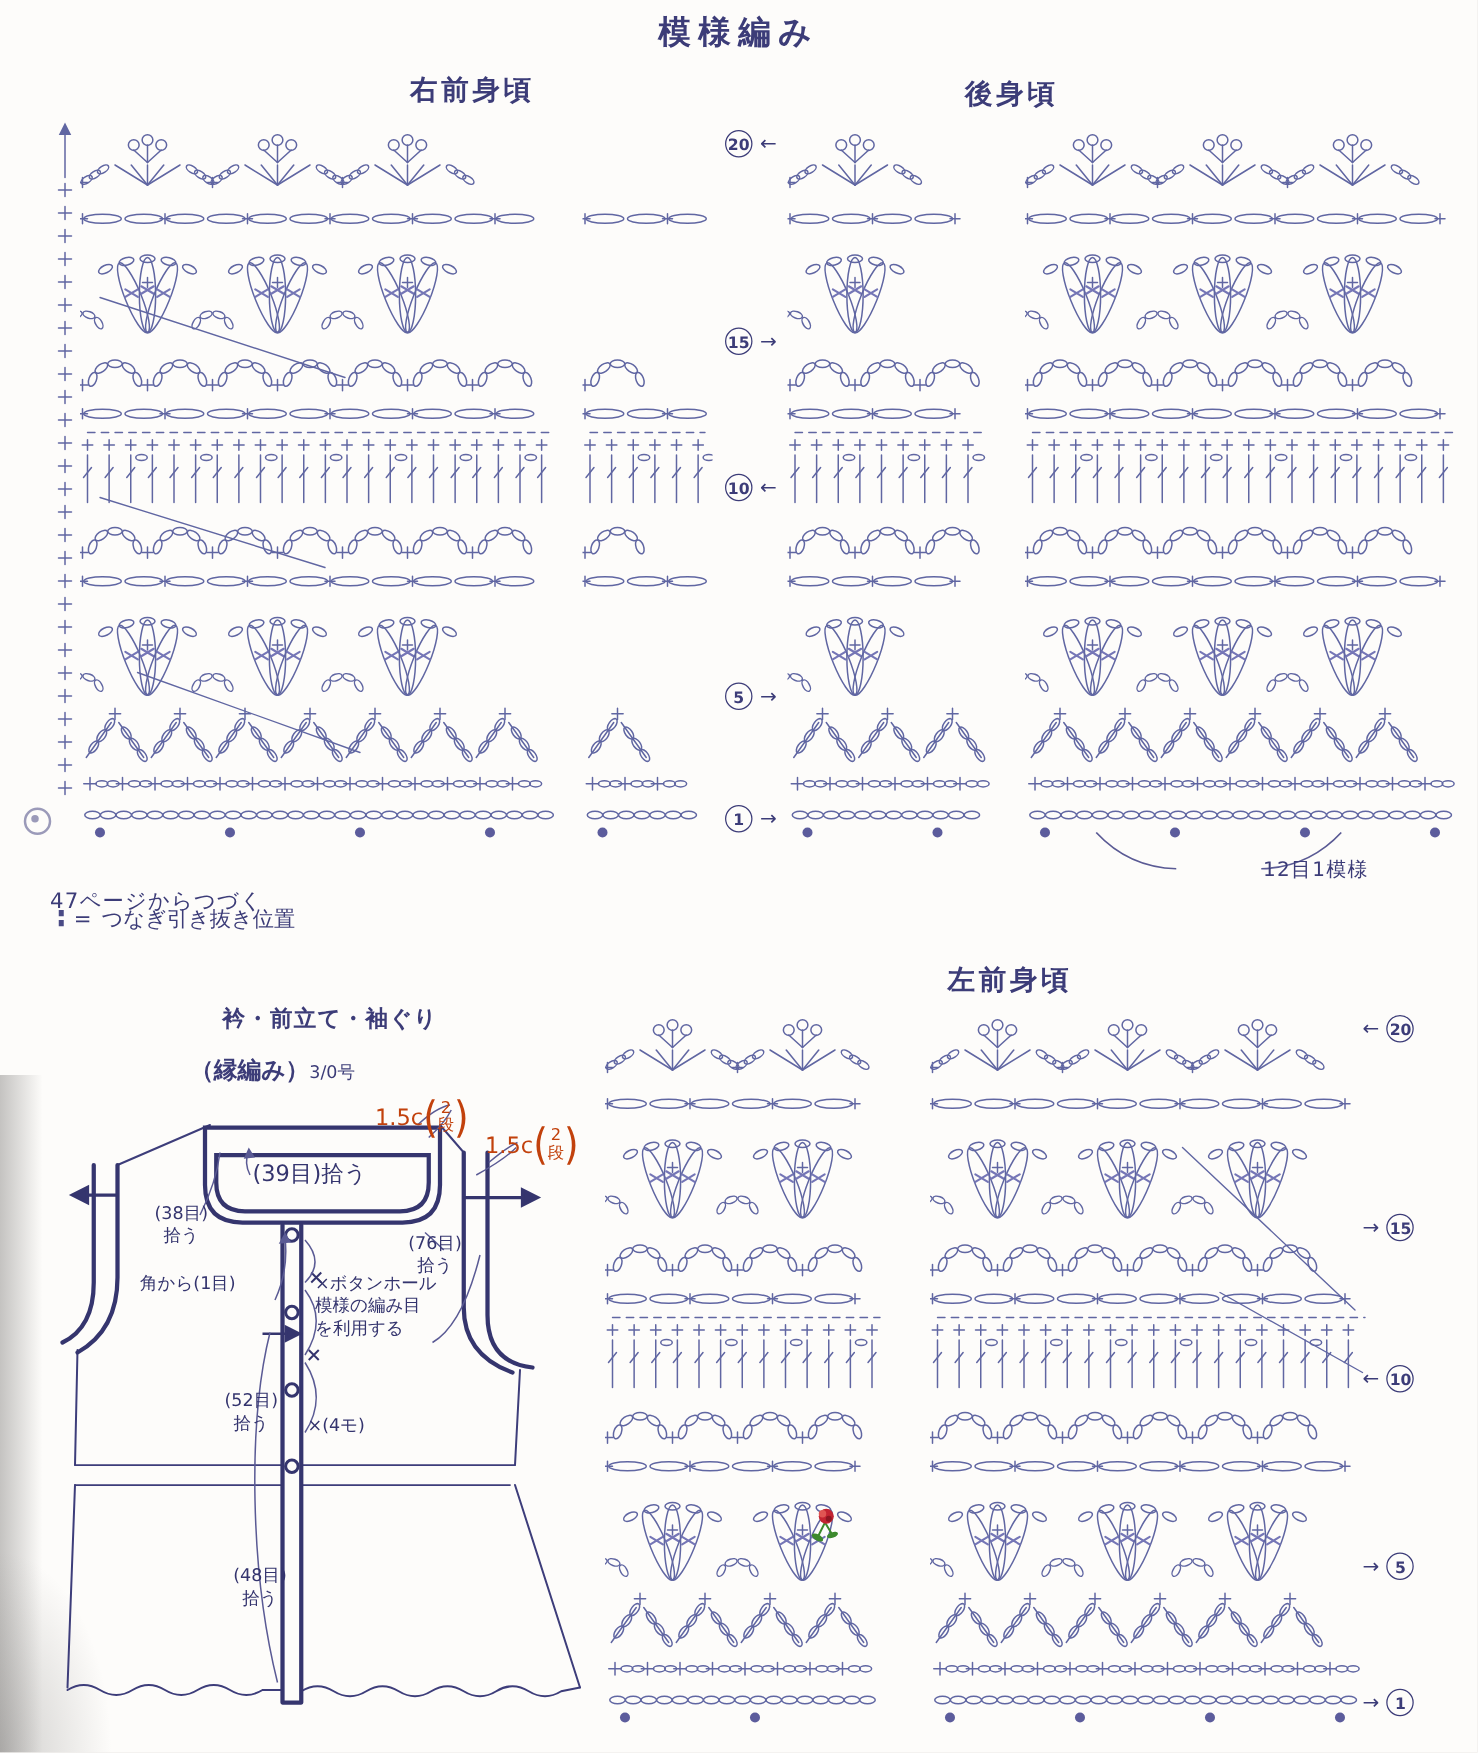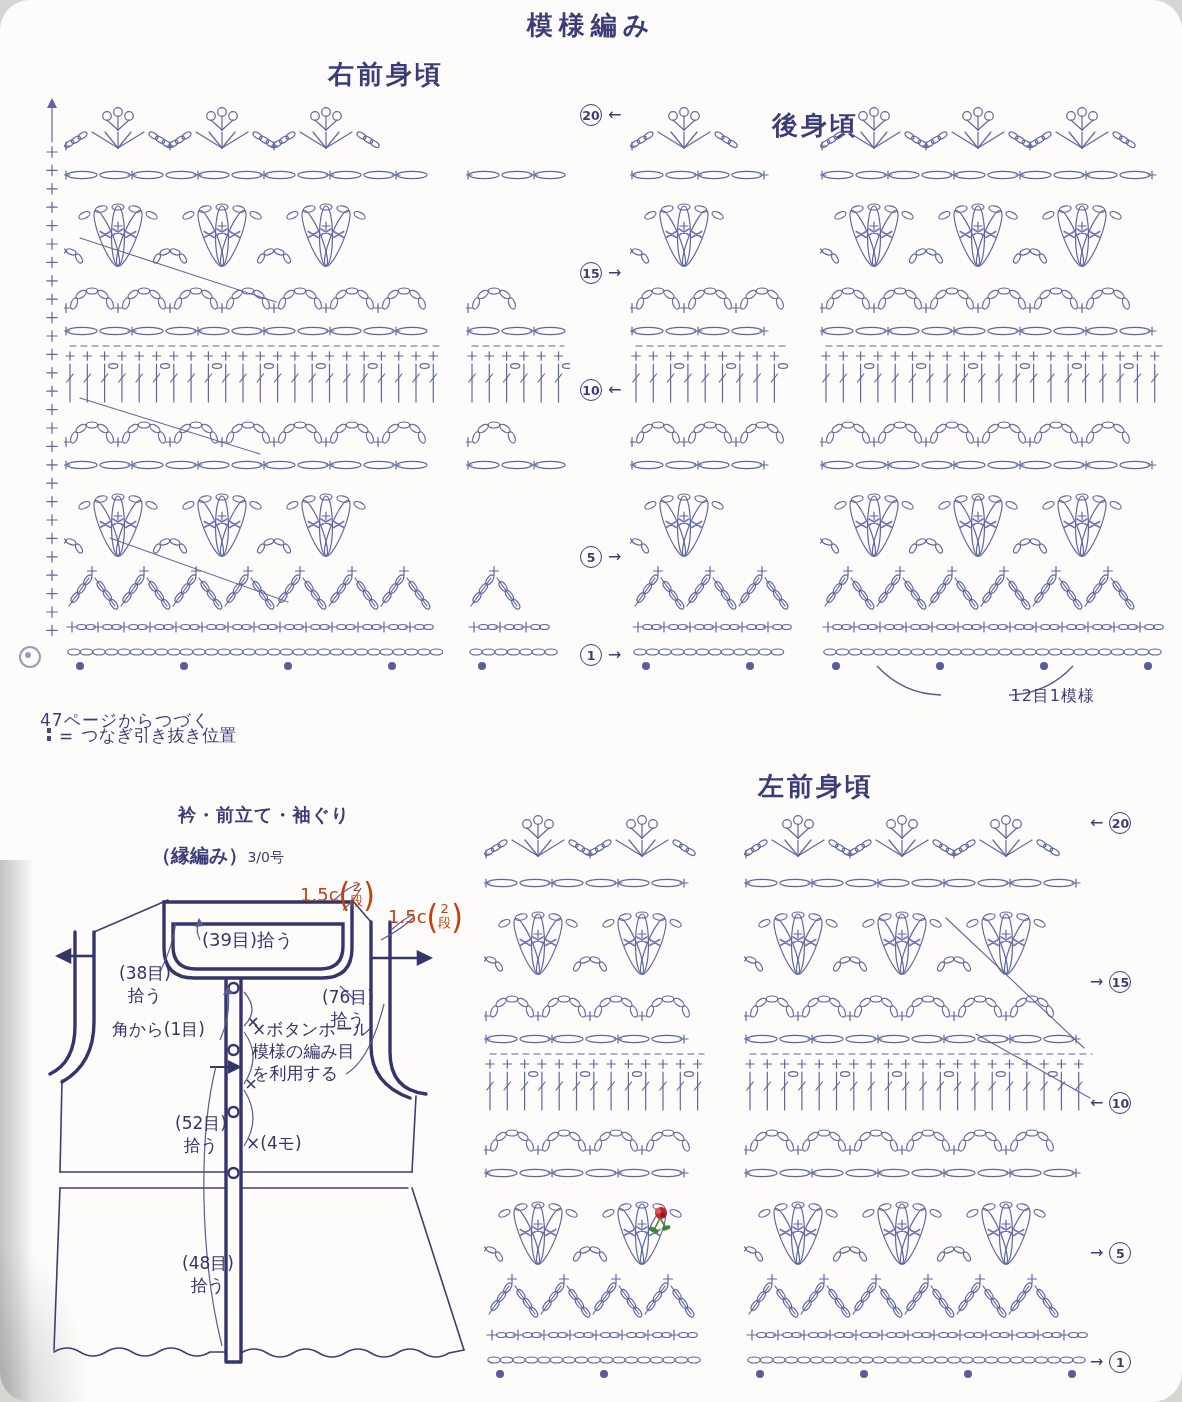--- a/index.html
+++ b/index.html
@@ -1,37 +1,37 @@
 <!DOCTYPE html>
 <html><head>
 <meta charset="utf-8">
 <style>
   html,body{margin:0;padding:0;}
   body{background:#d8d6d3;font-family:"DejaVu Sans",sans-serif;}
-  .page{position:relative;width:1182px;height:1402px;margin:0 auto;background:#fdfcfa;overflow:hidden;border-radius:30px;}
+  .page{position:relative;width:1182px;height:1402px;margin:0 auto;background:#fdfcfa;overflow:hidden;}
   .shade-left{position:absolute;left:0;top:860px;width:34px;height:542px;
     background:linear-gradient(to right,rgba(140,138,136,.5),rgba(140,138,136,0));pointer-events:none;}
   .shade-corner{position:absolute;left:0;top:1240px;width:90px;height:162px;
     background:radial-gradient(ellipse at 0% 100%,rgba(120,118,116,.35),rgba(120,118,116,0) 70%);pointer-events:none;}
   .t{position:absolute;color:#3c3c78;}
   .page-title{font-size:26px;font-weight:bold;letter-spacing:6px;left:0;right:0;text-align:center;top:8px;}
-  .sec{font-size:26px;font-weight:bold;letter-spacing:3px;}
+  .sec{font-size:22px;font-weight:bold;letter-spacing:3px;}
   .note{font-size:17px;letter-spacing:1px;}
   .legend{display:flex;align-items:center;gap:8px;font-size:17px;}
   .join-mark{display:inline-block;width:5px;height:15px;position:relative;}
   .join-mark i{position:absolute;left:1px;width:4px;height:5px;background:#4a4a85;display:block;}
   .join-mark i:nth-child(1){top:0;}
   .join-mark i:nth-child(2){top:8px;}
   .chart-svg{position:absolute;}
   .markers{position:absolute;}
   .marker{position:absolute;display:flex;align-items:center;gap:6px;color:#3c3c78;}
   .marker .circ{width:22px;height:22px;border:1.6px solid #3c3c78;border-radius:50%;
      display:flex;align-items:center;justify-content:center;font-size:12.5px;font-weight:bold;box-sizing:border-box;background:#fdfcfa;}
   .marker .arr{font-size:16px;line-height:1;}
-  .slabel{position:absolute;color:#34346e;font-size:17px;line-height:1.3;}
+  .slabel{position:absolute;color:#34346e;font-size:14px;line-height:1.3;}
   .ctr{text-align:center;}
   .band-size{display:flex;align-items:center;color:#c2410c;}
   .band-size .cm{font-size:18px;}
   .band-size .paren{font-size:30px;font-weight:400;line-height:.9;transform:scaleY(1.15);}
   .band-size .stack{display:flex;flex-direction:column;align-items:center;font-size:13px;line-height:1.1;}
   .edging-title{font-size:18px;font-weight:bold;letter-spacing:1px;margin-left:48px;}
   .edging-sub{font-size:19px;}
   .edging-sub b{font-weight:bold;}
   .edging-sub span.hook{font-size:14px;font-weight:normal;}
   .repeat-note{font-size:16px;letter-spacing:1px;text-align:right;}
@@ -40,21 +40,21 @@
 </style>
 </head>
 <body>
 
 <div class="page">
   <div class="shade-left"></div>
   <div class="shade-corner"></div>
 
   <div class="t page-title">模様編み</div>
   <div class="t sec" style="left:328px;top:57px;">右前身頃</div>
-  <div class="t sec" style="left:772px;top:60px;margin-top:48px;">後身頃</div>
+  <div class="t sec" style="left:772px;top:60px;">後身頃</div>
   <div class="t sec" style="left:758px;top:769px;">左前身頃</div>
 
   <svg id="chartRF" class="chart-svg" style="left:38px;top:86px;" width="540" height="604">
       <clipPath id="cp1">
         <rect x="26" y="0" width="386" height="604"></rect>
       </clipPath>
       <g stroke="#6066a2" fill="none" stroke-width="1.2" stroke-linecap="round" clip-path="url(#cp1)">
         <ellipse cx="36" cy="566" rx="6.2" ry="3" transform="rotate(0 36 566)"></ellipse>
         <ellipse cx="48.5" cy="566" rx="6.2" ry="3" transform="rotate(0 48.5 566)"></ellipse>
         <ellipse cx="61" cy="566" rx="6.2" ry="3" transform="rotate(0 61 566)"></ellipse>

